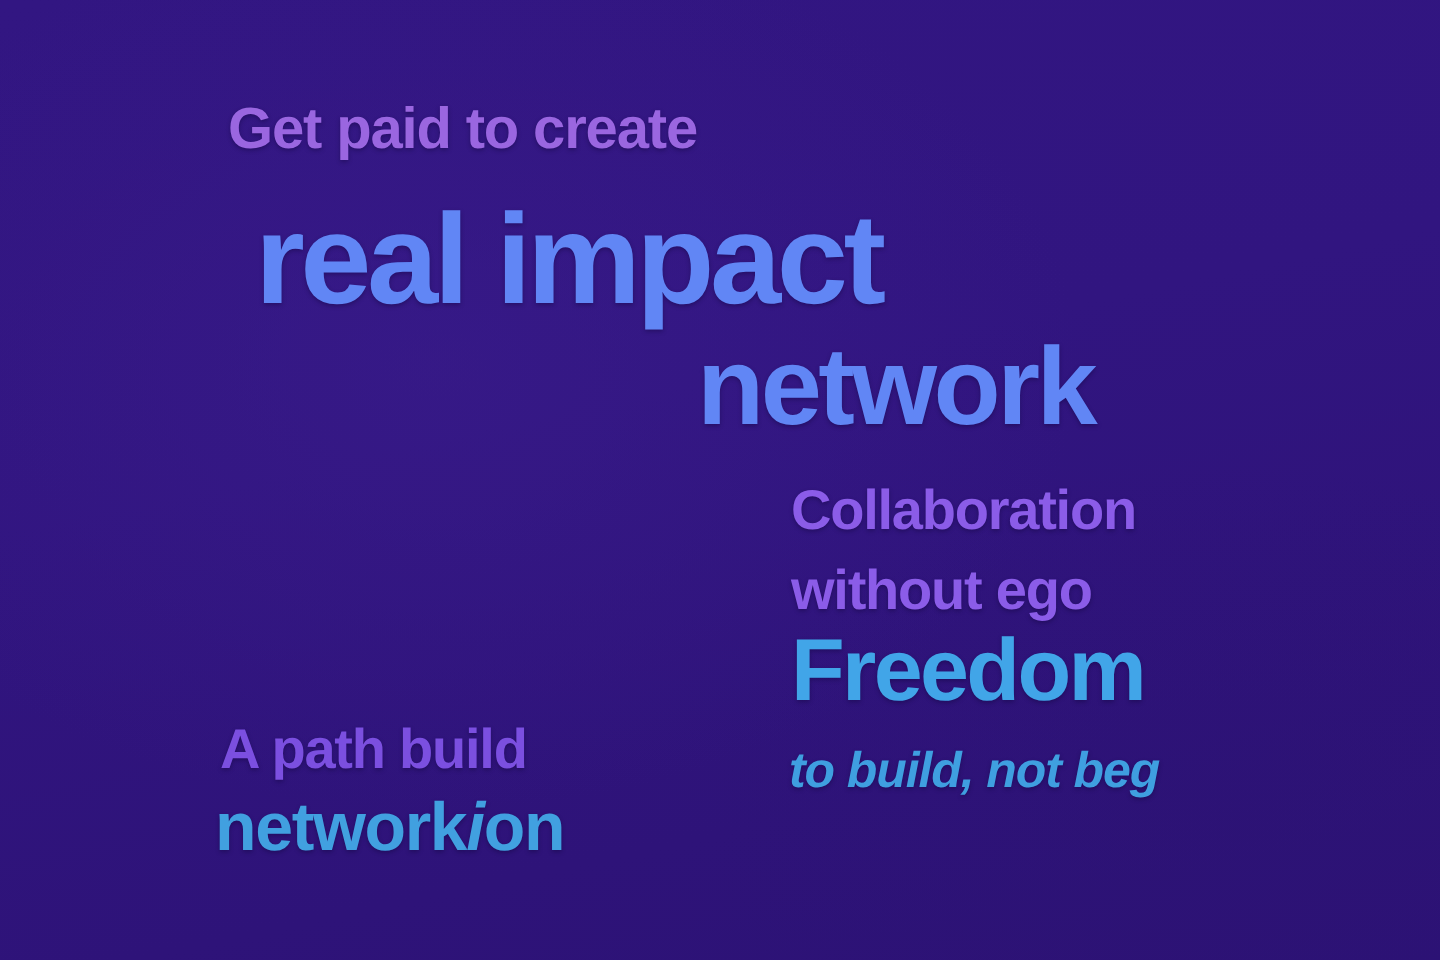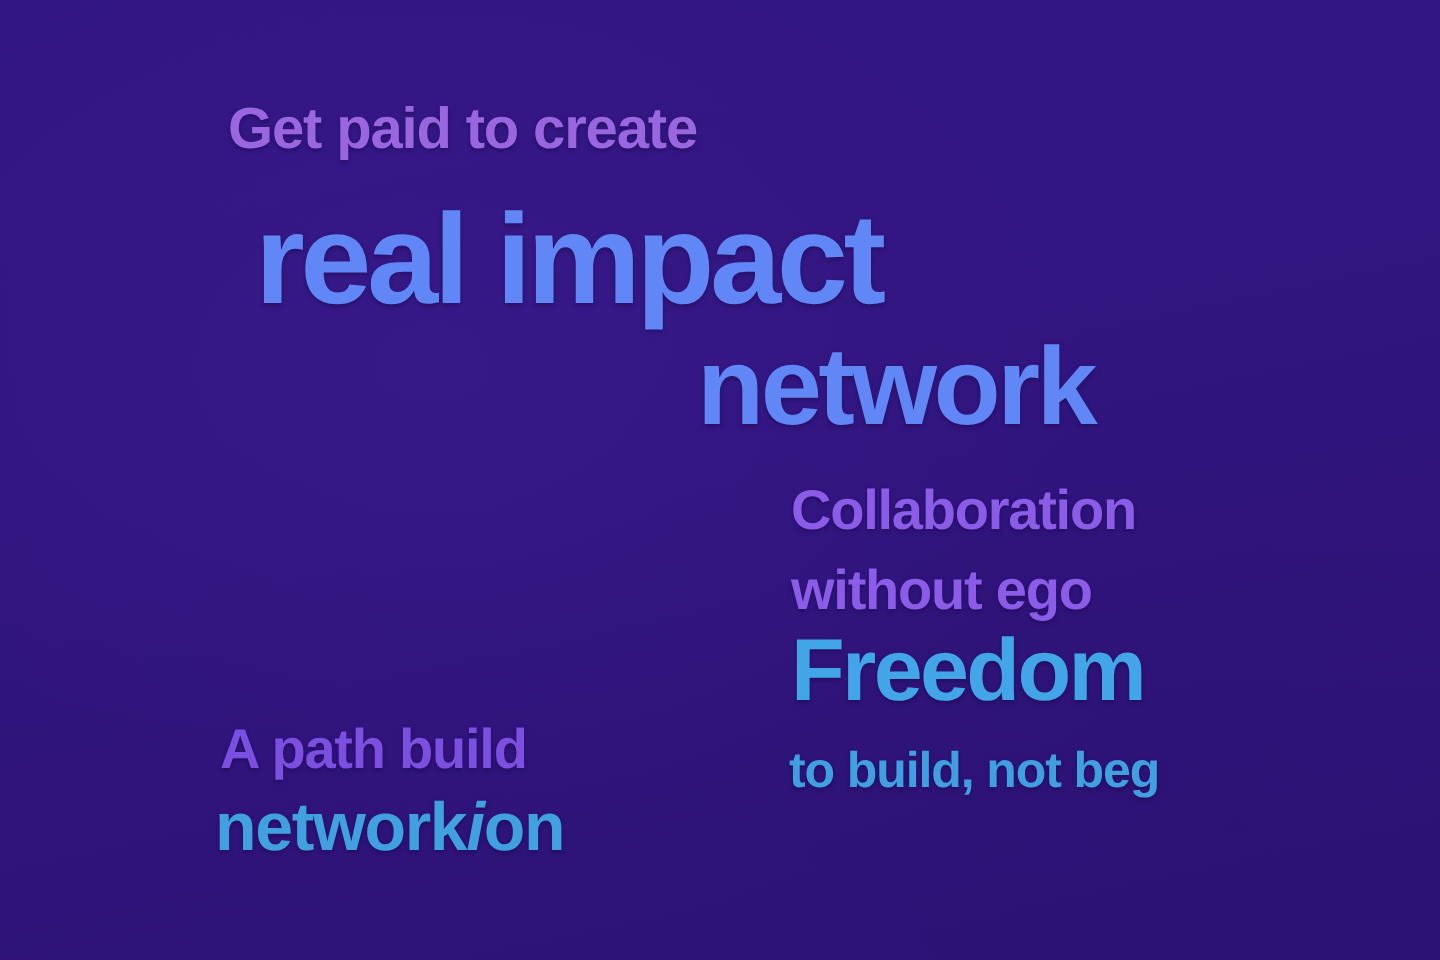--- a/index.html
+++ b/index.html
@@ -90,20 +90,21 @@
     letter-spacing: -0.03em;
     color: #41a5e8;
   }
 
   .w-to-build {
     left: 789px;
     top: 745px;
     font-size: 50px;
     letter-spacing: -0.022em;
     color: #3f9fe0;
+    font-style: italic;
   }
 
   .w-a-path {
     left: 220px;
     top: 721px;
     font-size: 56px;
     letter-spacing: -0.022em;
     color: #7b4fe0;
   }
 

